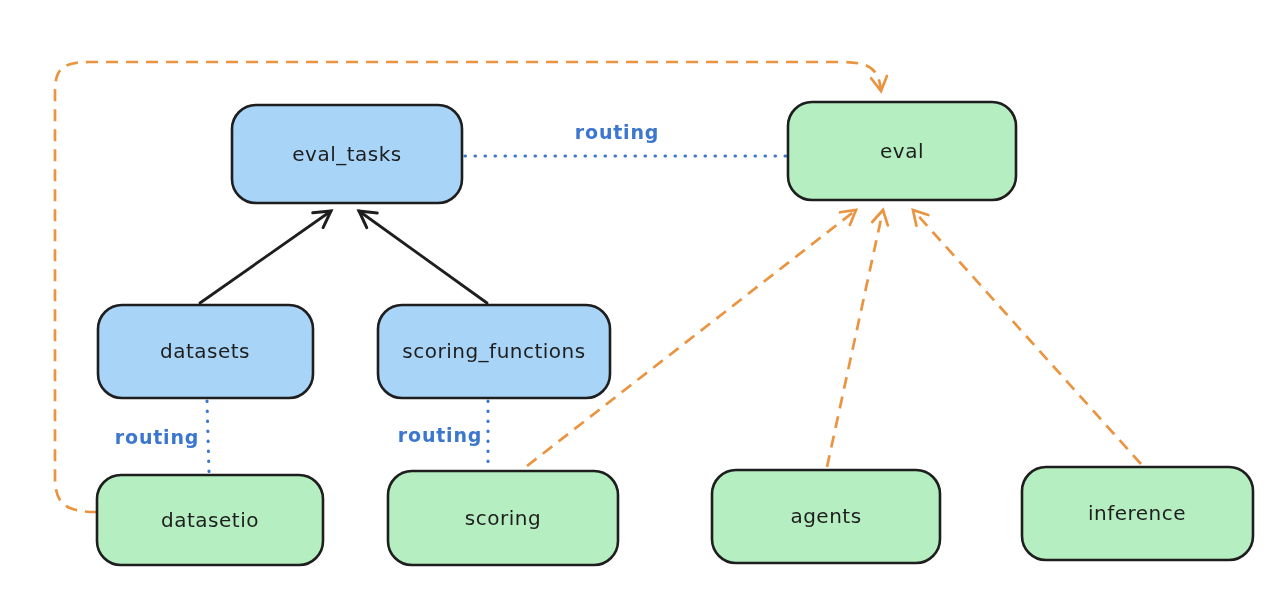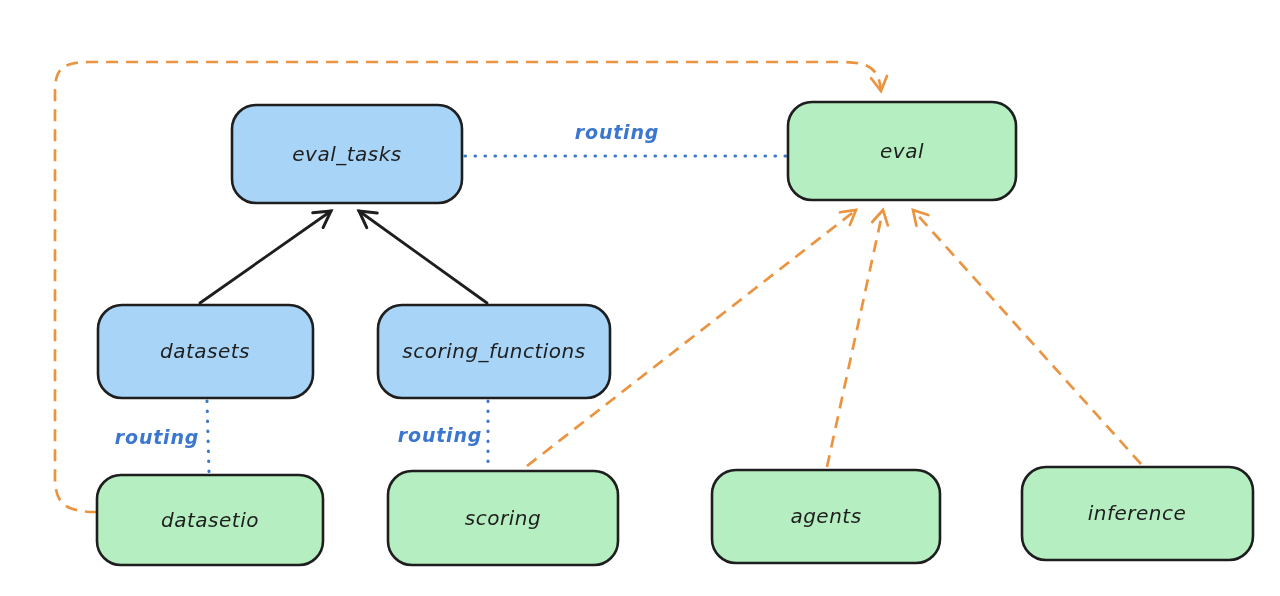--- a/index.html
+++ b/index.html
@@ -9,21 +9,20 @@
     height: 596px;
     background: #ffffff;
     overflow: hidden;
     font-family: "DejaVu Sans", "Liberation Sans", sans-serif;
   }
   #canvas {
     position: relative;
     width: 1012px;
     height: 596px;
     background: #ffffff;
-    font-style: italic;
   }
   svg { display: block; }
   .node-rect {
     stroke: #1e1e1e;
     stroke-width: 2.6;
   }
   .node-label {
     fill: #1e1e1e;
     font-size: 20px;
     letter-spacing: 0.5px;

